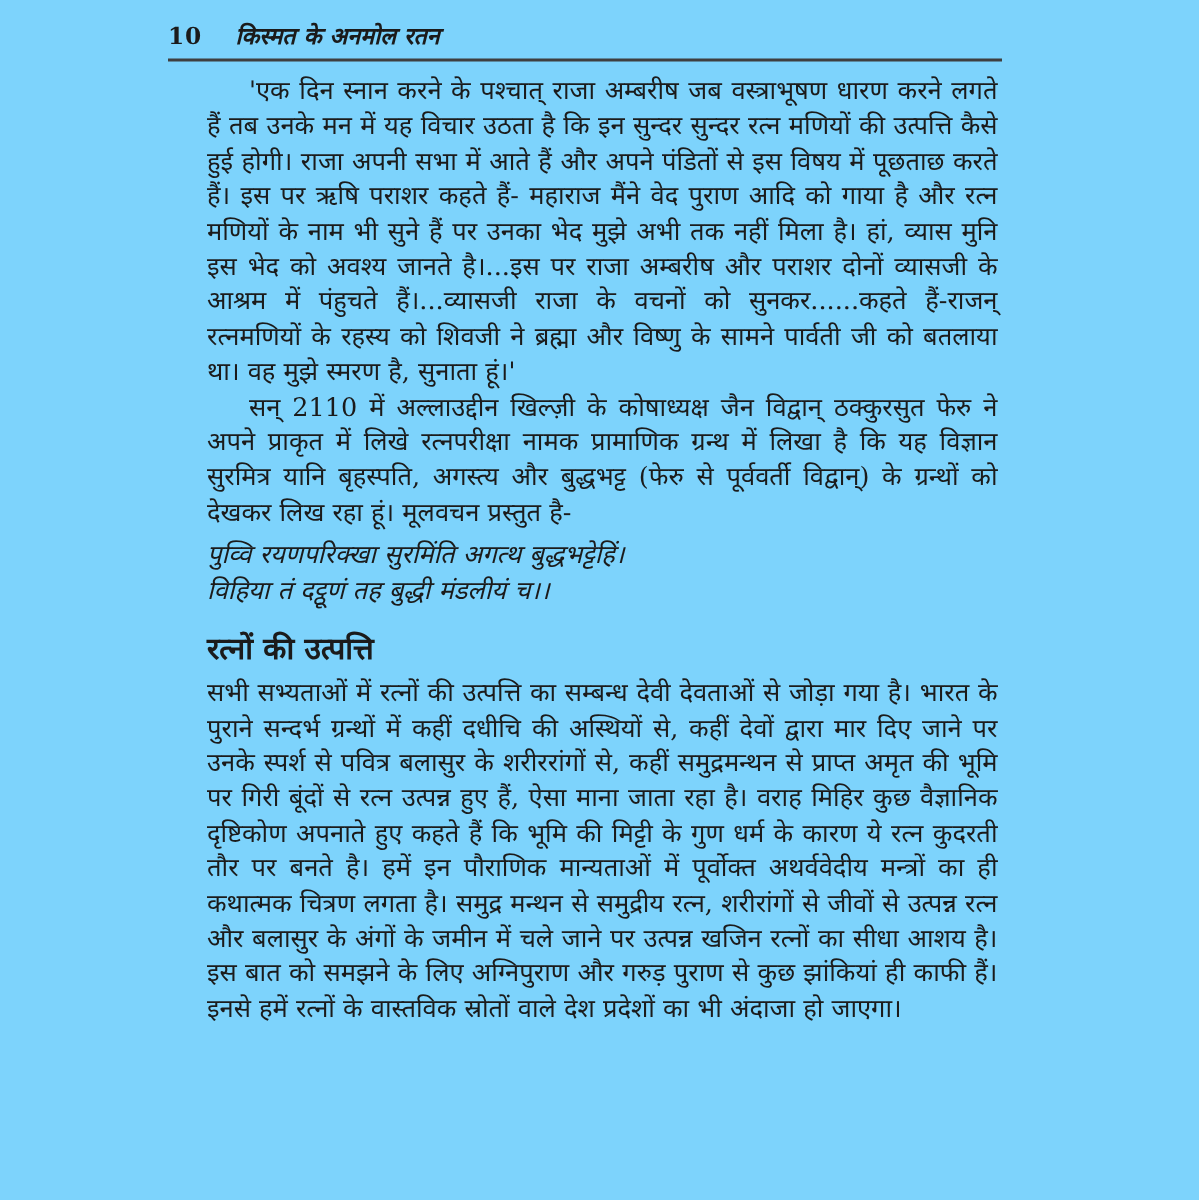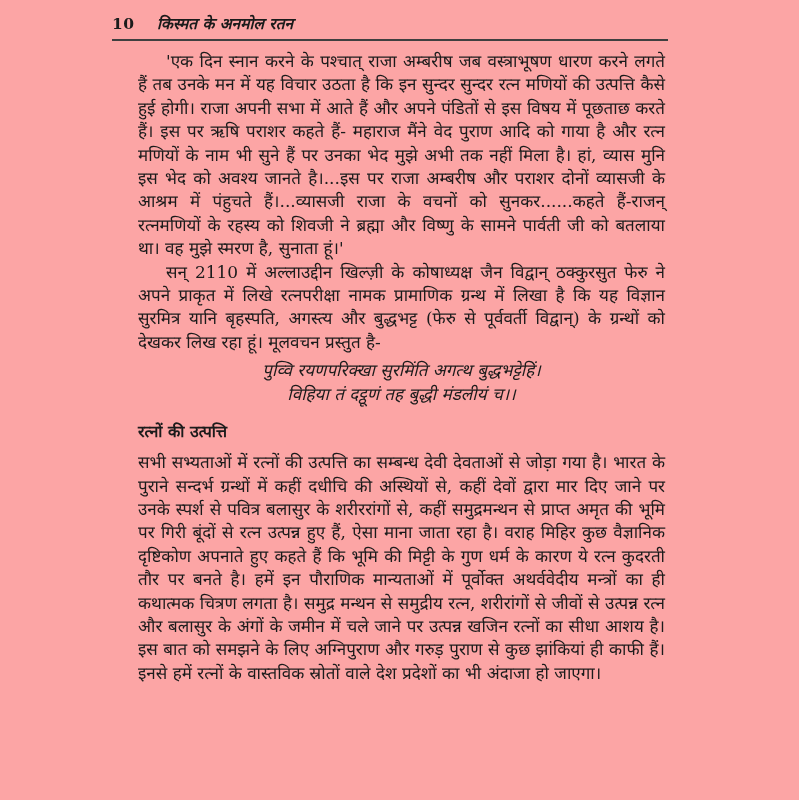--- a/index.html
+++ b/index.html
@@ -4,21 +4,21 @@
 <style>
   html, body {
     margin: 0;
     padding: 0;
     background: #ffffff;
   }
   .page {
     position: relative;
     width: 799px;
     height: 800px;
-    background: #fca5a5;
+    background: #7dd3fc;
     color: #1b1b1b;
     font-family: "DejaVu Serif", "Liberation Serif", serif;
     overflow: hidden;
   }
   .page-header {
     position: absolute;
     left: 112px;
     top: 12px;
     width: 556px;
     border-bottom: 2.5px solid #3f3f3f;
@@ -45,29 +45,28 @@
     line-height: 23.4px;
     text-align: justify;
   }
   p.para {
     margin: 0;
   }
   p.para.indent {
     text-indent: 28px;
   }
   .verse {
-    text-align: center;
     font-style: italic;
     margin: 5px 0 4px 0;
   }
   .verse .verse-line {
     display: block;
   }
   .section-heading {
-    font-size: 16px;
+    font-size: 20px;
     font-weight: bold;
     margin: 14px 0 7px 0;
     text-align: left;
     line-height: 24px;
   }
 </style>
 </head>
 <body>
 
 <div class="page">

